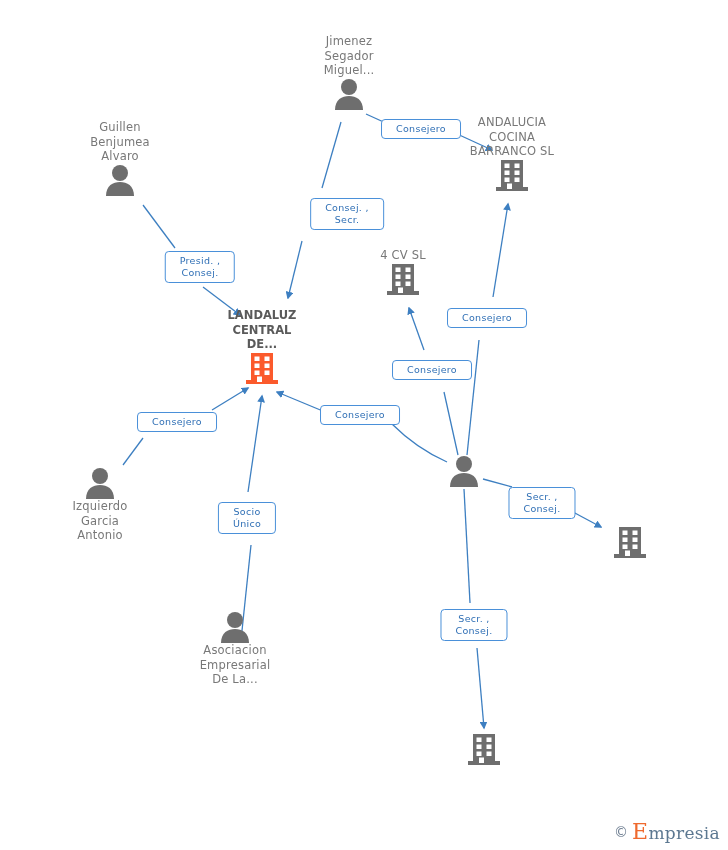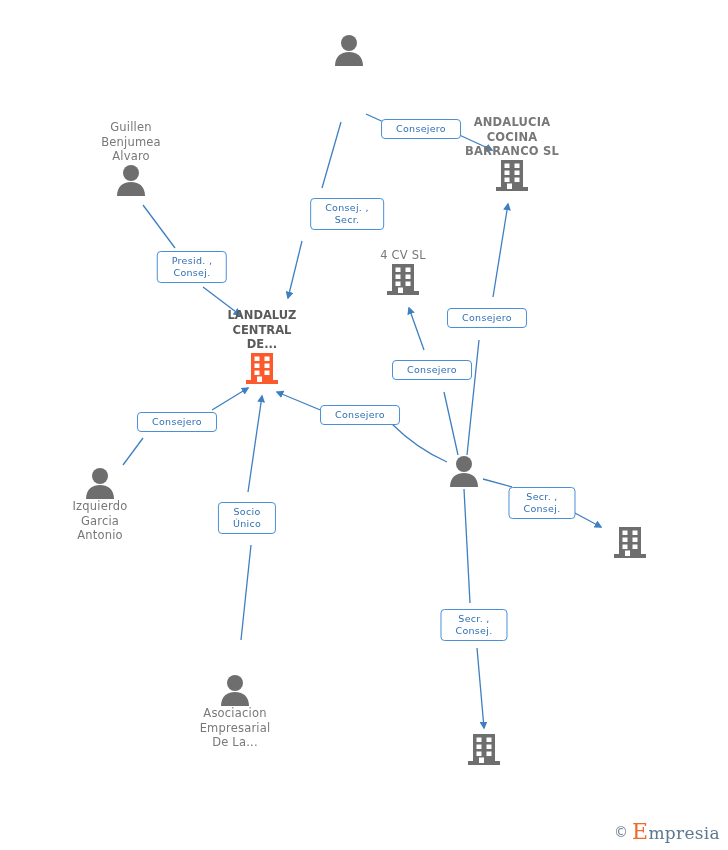--- a/index.html
+++ b/index.html
@@ -133,40 +133,43 @@
             <rect x="9.5" y="4.5" width="5" height="4.5" fill="#ffffff"></rect>
             <rect x="19.5" y="4.5" width="5" height="4.5" fill="#ffffff"></rect>
             <rect x="9.5" y="11.5" width="5" height="4.5" fill="#ffffff"></rect>
             <rect x="19.5" y="11.5" width="5" height="4.5" fill="#ffffff"></rect>
             <rect x="9.5" y="18.5" width="5" height="4.5" fill="#ffffff"></rect>
             <rect x="19.5" y="18.5" width="5" height="4.5" fill="#ffffff"></rect>
             <rect x="12" y="24.5" width="5" height="5.5" fill="#ffffff"></rect>
           </svg>
         </div>
       </div>
-      <div class="node" style="left: 131px; top: 120px;">
+      <div class="node" style="left: 120px; top: 120px;">
         <div class="node-label">Guillen
 Benjumea
 Alvaro</div>
         <div>
           <svg class="node-icon" width="34" height="32" viewBox="0 0 34 32" xmlns="http://www.w3.org/2000/svg">
             <circle cx="17" cy="9" r="8" fill="#6E6E6E"></circle>
             <path d="M 3 32 C 3 21.5 10 18 17 18 C 24 18 31 21.5 31 32 Z" fill="#6E6E6E"></path>
           </svg>
         </div>
       </div>
       <div class="node" style="left: 349px; top: 34px;">
-        <div>
-          <svg class="node-icon" width="34" height="32" viewBox="0 0 34 32" xmlns="http://www.w3.org/2000/svg">
-            <circle cx="17" cy="9" r="8" fill="#6E6E6E"></circle>
-            <path d="M 3 32 C 3 21.5 10 18 17 18 C 24 18 31 21.5 31 32 Z" fill="#6E6E6E"></path>
-          </svg>
-        </div>
-      </div>
-      <div class="node" style="left: 512px; top: 115px; font-weight: bold;">
+        <div class="node-label">Jimenez
+Segador
+Miguel...</div>
+        <div>
+          <svg class="node-icon" width="34" height="32" viewBox="0 0 34 32" xmlns="http://www.w3.org/2000/svg">
+            <circle cx="17" cy="9" r="8" fill="#6E6E6E"></circle>
+            <path d="M 3 32 C 3 21.5 10 18 17 18 C 24 18 31 21.5 31 32 Z" fill="#6E6E6E"></path>
+          </svg>
+        </div>
+      </div>
+      <div class="node" style="left: 512px; top: 115px;">
         <div class="node-label">ANDALUCIA
 COCINA
 BARRANCO  SL</div>
         <div>
           <svg class="node-icon" width="34" height="36" viewBox="0 0 34 36" xmlns="http://www.w3.org/2000/svg">
             <rect x="6" y="1" width="22" height="29" fill="#6E6E6E"></rect>
             <rect x="1" y="28" width="32" height="4" fill="#6E6E6E"></rect>
             <rect x="9.5" y="4.5" width="5" height="4.5" fill="#ffffff"></rect>
             <rect x="19.5" y="4.5" width="5" height="4.5" fill="#ffffff"></rect>
             <rect x="9.5" y="11.5" width="5" height="4.5" fill="#ffffff"></rect>
@@ -197,21 +200,21 @@
         <div>
           <svg class="node-icon" width="34" height="32" viewBox="0 0 34 32" xmlns="http://www.w3.org/2000/svg">
             <circle cx="17" cy="9" r="8" fill="#6E6E6E"></circle>
             <path d="M 3 32 C 3 21.5 10 18 17 18 C 24 18 31 21.5 31 32 Z" fill="#6E6E6E"></path>
           </svg>
         </div>
         <div class="node-label">Izquierdo
 Garcia
 Antonio</div>
       </div>
-      <div class="node" style="left: 235px; top: 674px;">
+      <div class="node" style="left: 235px; top: 611px;">
         <div>
           <svg class="node-icon" width="34" height="32" viewBox="0 0 34 32" xmlns="http://www.w3.org/2000/svg">
             <circle cx="17" cy="9" r="8" fill="#6E6E6E"></circle>
             <path d="M 3 32 C 3 21.5 10 18 17 18 C 24 18 31 21.5 31 32 Z" fill="#6E6E6E"></path>
           </svg>
         </div>
         <div class="node-label">Asociacion
 Empresarial
 De La...</div>
       </div>
@@ -248,21 +251,21 @@
             <rect x="9.5" y="11.5" width="5" height="4.5" fill="#ffffff"></rect>
             <rect x="19.5" y="11.5" width="5" height="4.5" fill="#ffffff"></rect>
             <rect x="9.5" y="18.5" width="5" height="4.5" fill="#ffffff"></rect>
             <rect x="19.5" y="18.5" width="5" height="4.5" fill="#ffffff"></rect>
             <rect x="12" y="24.5" width="5" height="5.5" fill="#ffffff"></rect>
           </svg>
         </div>
       </div>
     </div>
   <div id="edge-label-layer">
-      <div class="edge-label" style="left: 192px; top: 267px;">Presid. ,
+      <div class="edge-label" style="left: 200px; top: 267px;">Presid. ,
 Consej.</div>
       <div class="edge-label" style="left: 311px; top: 214px; margin-left: 36px;">Consej. ,
 Secr.</div>
       <div class="edge-label" style="left: 421px; top: 129px;">Consejero</div>
       <div class="edge-label" style="left: 487px; top: 318px;">Consejero</div>
       <div class="edge-label" style="left: 432px; top: 370px;">Consejero</div>
       <div class="edge-label" style="left: 360px; top: 415px;">Consejero</div>
       <div class="edge-label" style="left: 177px; top: 422px;">Consejero</div>
       <div class="edge-label" style="left: 247px; top: 518px;">Socio
 Único</div>

